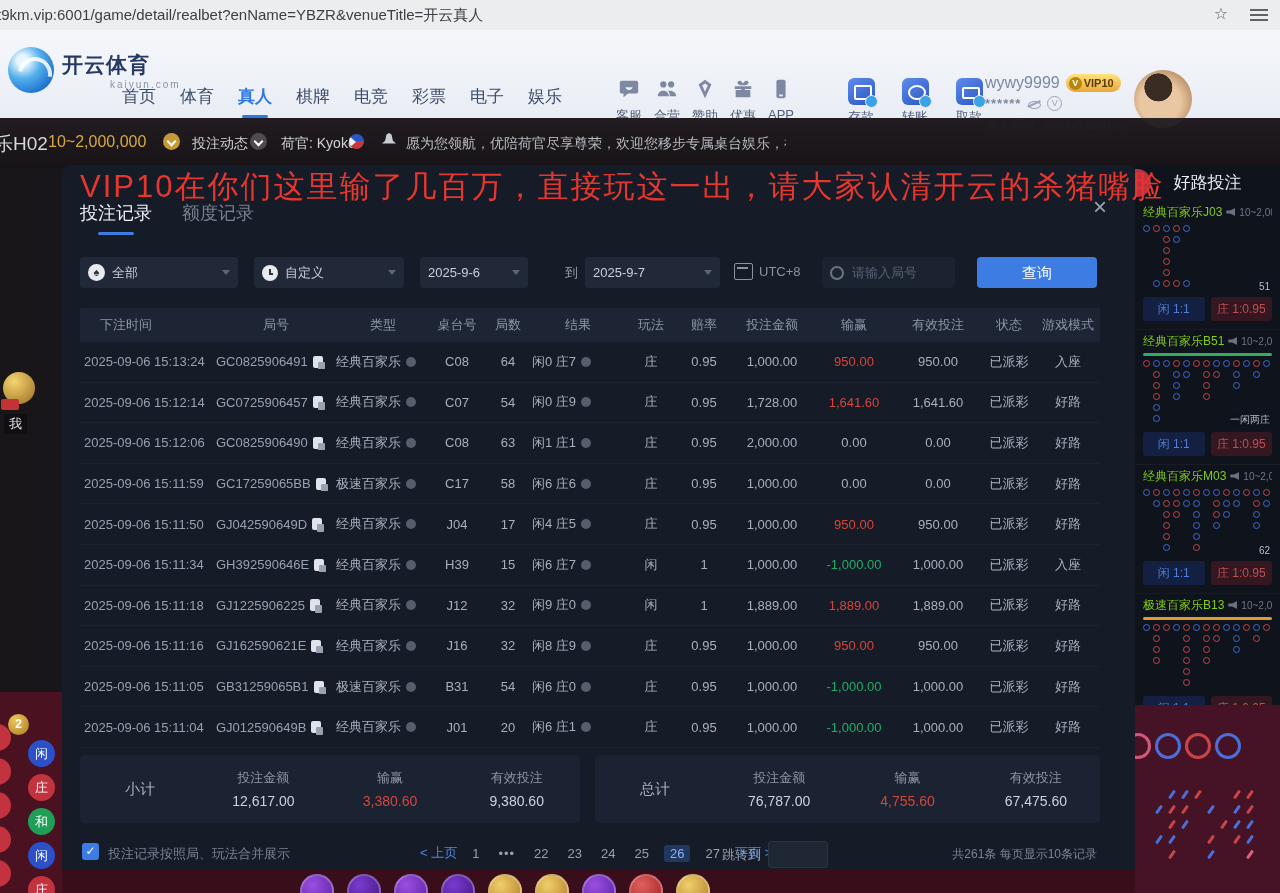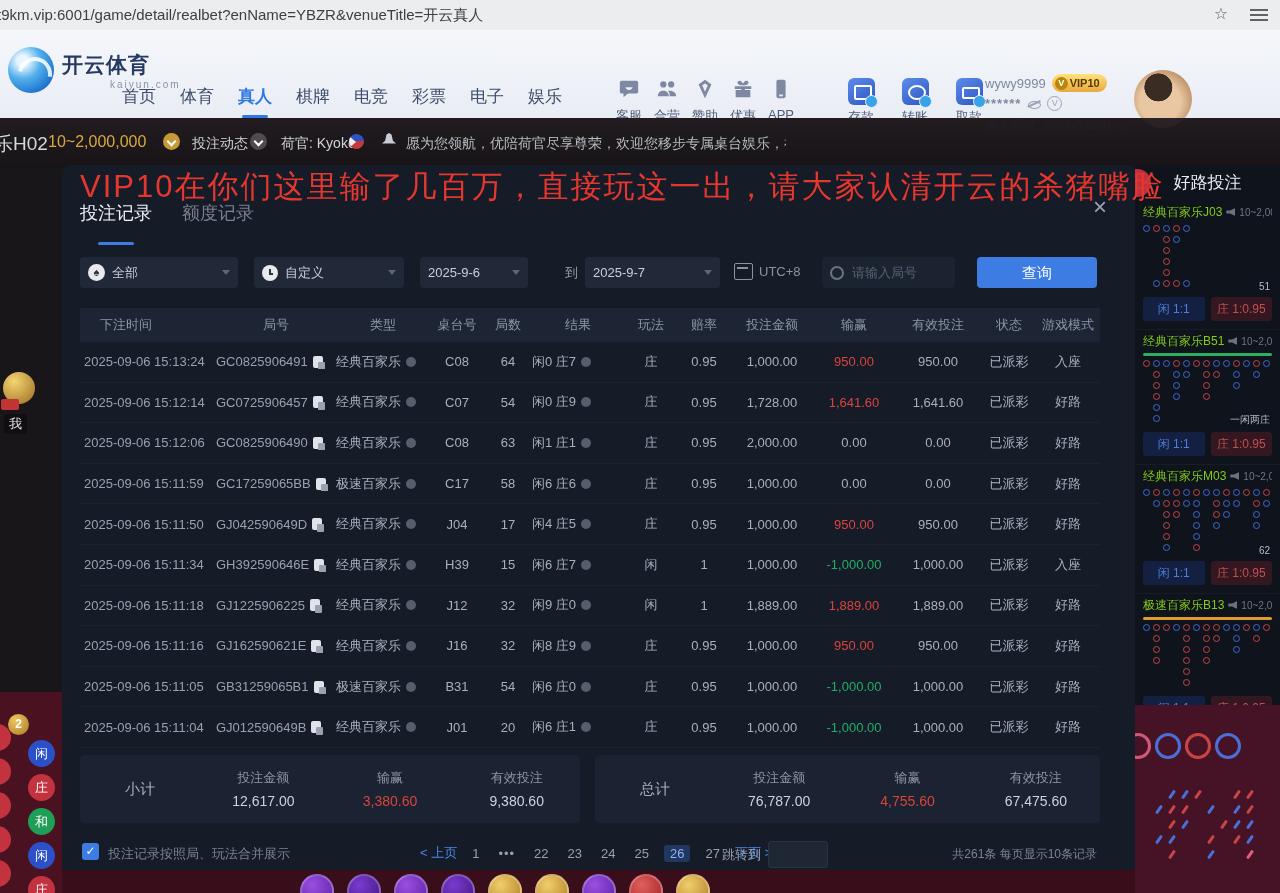--- a/index.html
+++ b/index.html
@@ -27,21 +27,21 @@
   .qitem{width:38px;text-align:center;}
   .qitem svg{width:22px;height:22px;fill:#7e88a2;}
   .qlabel{font-size:13px;color:#4f5b75;margin-top:3px;}
   .wallet{position:absolute;left:842px;top:48px;display:flex;gap:16px;}
   .witem{width:38px;text-align:center;}
   .wic{width:27px;height:27px;margin:0 auto;border-radius:6px;background:linear-gradient(145deg,#5e8dec,#2a55c0);position:relative;}
   .wic::after{content:'';position:absolute;right:-3px;bottom:-3px;width:11px;height:11px;border-radius:50%;background:#39a3ea;border:1px solid #e9edf4;}
   .wic .g{position:absolute;left:6px;top:7px;width:14px;height:11px;border:2px solid #fff;border-radius:2px;}
   .user{position:absolute;left:985px;top:44px;width:145px;}
   .u1{display:flex;align-items:center;gap:6px;}
-  .uname{font-size:13px;color:#7c88a0;text-align:center;}
+  .uname{font-size:16px;color:#7c88a0;text-align:center;}
   .vip{display:flex;align-items:center;background:linear-gradient(180deg,#ffe27a,#e8a83e);border-radius:9px;padding:1px 7px 1px 3px;height:16px;}
   .vip-v{width:13px;height:13px;border-radius:50%;background:#b8860b;color:#fff;font-size:9px;font-weight:bold;text-align:center;line-height:13px;margin-right:2px;}
   .vip-t{font-size:11px;font-weight:bold;color:#5a3a00;}
   .u2{display:flex;align-items:center;gap:6px;margin-top:4px;}
   .mask{font-size:13px;font-weight:bold;color:#7c88a0;letter-spacing:1px;}
   .eyeoff{width:14px;height:14px;position:relative;}
   .eyeoff::before{content:'';position:absolute;left:1px;top:4px;width:11px;height:6px;border:1.5px solid #9aa4b8;border-radius:50%;}
   .eyeoff::after{content:'';position:absolute;left:0;top:6px;width:14px;height:1.5px;background:#9aa4b8;transform:rotate(-25deg);}
   .vcirc{width:13px;height:13px;border:1.5px solid #9aa4b8;border-radius:50%;color:#9aa4b8;font-size:9px;text-align:center;line-height:13px;}
   .u3{display:flex;align-items:center;gap:3px;margin-top:5px;font-size:13px;color:#5d6a84;white-space:nowrap;}
@@ -65,21 +65,21 @@
   .bell{position:absolute;left:382px;top:15px;width:14px;height:14px;background:#c9ccd2;clip-path:polygon(50% 0,68% 10%,78% 55%,100% 75%,0 75%,22% 55%,32% 10%);}
   .bell::after{content:'';position:absolute;left:5px;top:14px;width:4px;height:3px;border-radius:2px;background:#c9ccd2;}
   .marq{position:absolute;left:406px;top:17px;width:380px;font-size:14px;color:#b7bbc2;white-space:nowrap;overflow:hidden;}
   .bic{position:absolute;top:128px;width:30px;height:30px;border-radius:50%;background:rgba(255,255,255,.12);color:#d6d9de;text-align:center;line-height:30px;font-size:14px;}
   .bic svg{width:16px;height:16px;margin-top:7px;fill:#d6d9de;}
   
   .redline{position:absolute;left:80px;top:166px;width:1070px;font-size:31px;letter-spacing:2px;color:#e5372e;font-weight:400;z-index:30;white-space:nowrap;}
   
   .modal{position:absolute;left:62px;top:165px;width:1073px;height:705px;background:#151b27;border-radius:8px 8px 0 0;z-index:10;}
   .tabs{position:absolute;left:18px;top:36px;display:flex;gap:30px;}
-  .tab{font-size:18px;color:#79818f;position:relative;padding-bottom:20px;cursor:pointer;text-align:center;}
+  .tab{font-size:18px;color:#79818f;position:relative;padding-bottom:10px;cursor:pointer;text-align:center;}
   .tab.active{color:#edf0f5;font-weight:500;}
   .tab.active::after{content:'';position:absolute;left:50%;transform:translateX(-50%);bottom:0;width:36px;height:3px;border-radius:2px;background:#3d7ce2;}
   .close{position:absolute;right:28px;top:30px;font-size:24px;color:#99a2b2;cursor:pointer;line-height:1;}
   .frow{position:absolute;left:0;top:92px;height:31px;width:100%;}
   .fsel{position:absolute;height:31px;background:#212939;border-radius:4px;display:flex;align-items:center;padding:0 8px;box-sizing:border-box;color:#c9ced8;font-size:13px;gap:7px;}
   .fsel .tri{margin-left:auto;width:0;height:0;border-left:4px solid transparent;border-right:4px solid transparent;border-top:5px solid #5c6679;}
   .cic{width:17px;height:17px;border-radius:50%;background:#e8eaee;color:#2b3242;font-size:11px;text-align:center;line-height:17px;}
   .clockic{width:16px;height:16px;border-radius:50%;background:#e8eaee;position:relative;}
   .clockic::before{content:'';position:absolute;left:7px;top:4px;width:2px;height:5px;background:#2b3242;}
   .clockic::after{content:'';position:absolute;left:7px;top:8px;width:4px;height:2px;background:#2b3242;}

